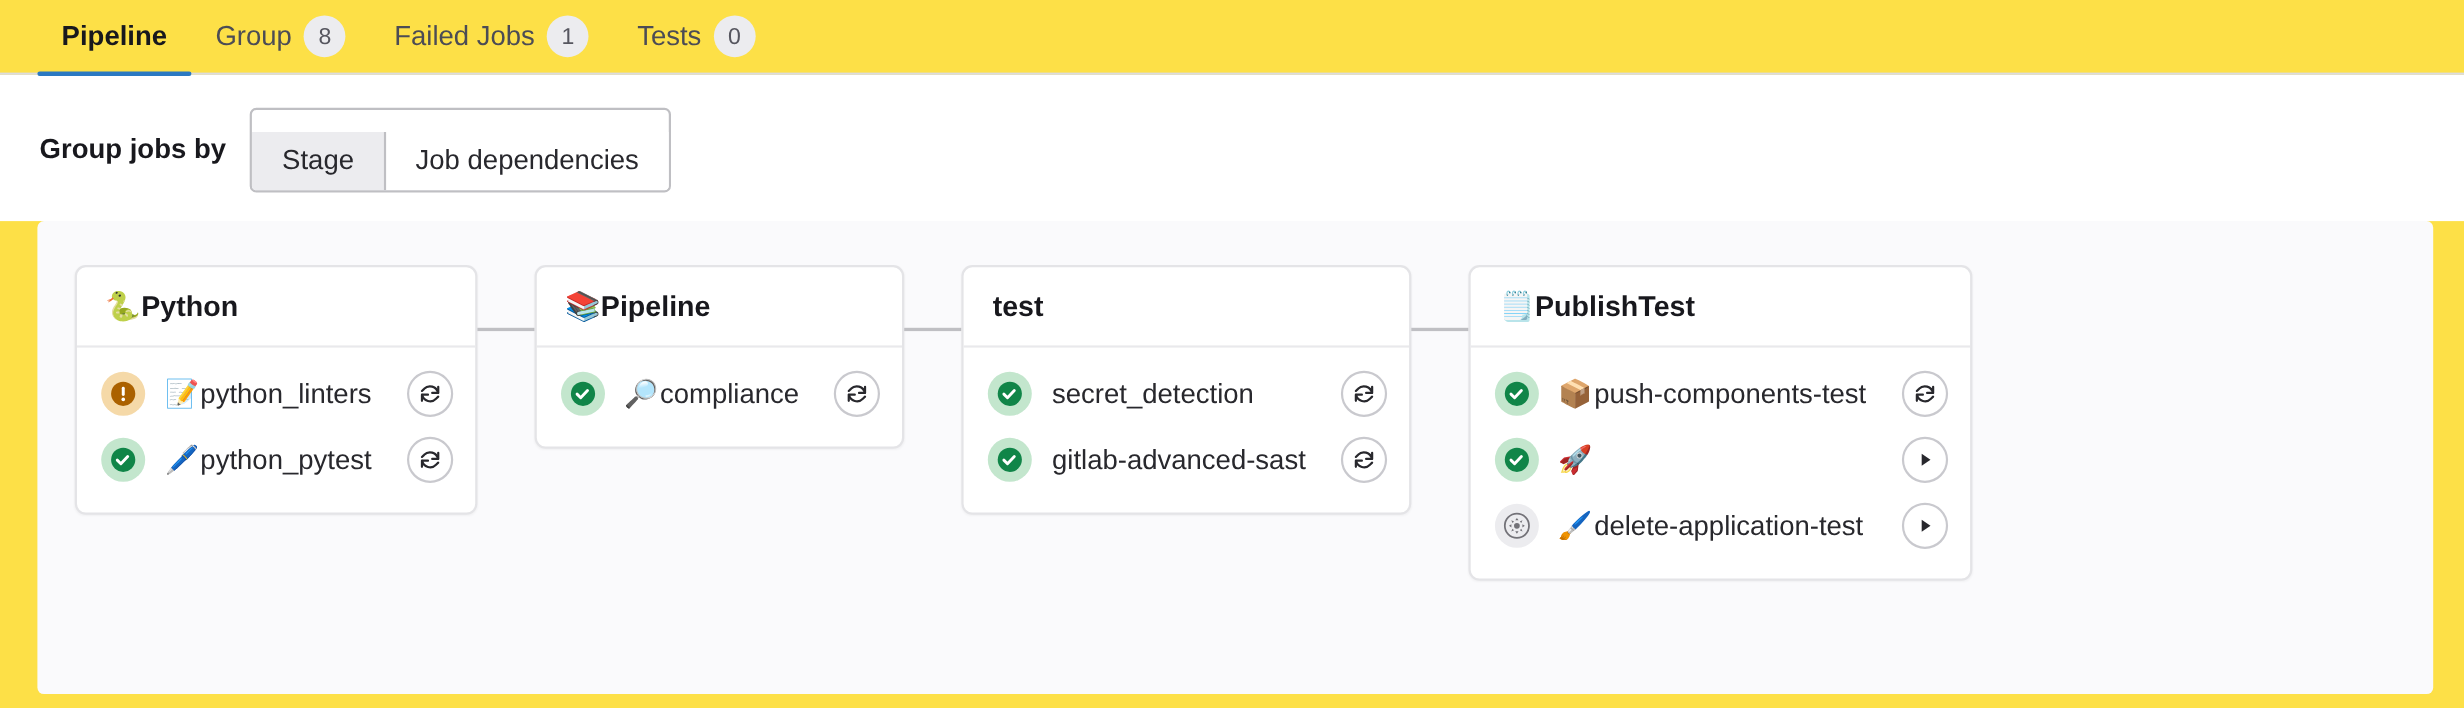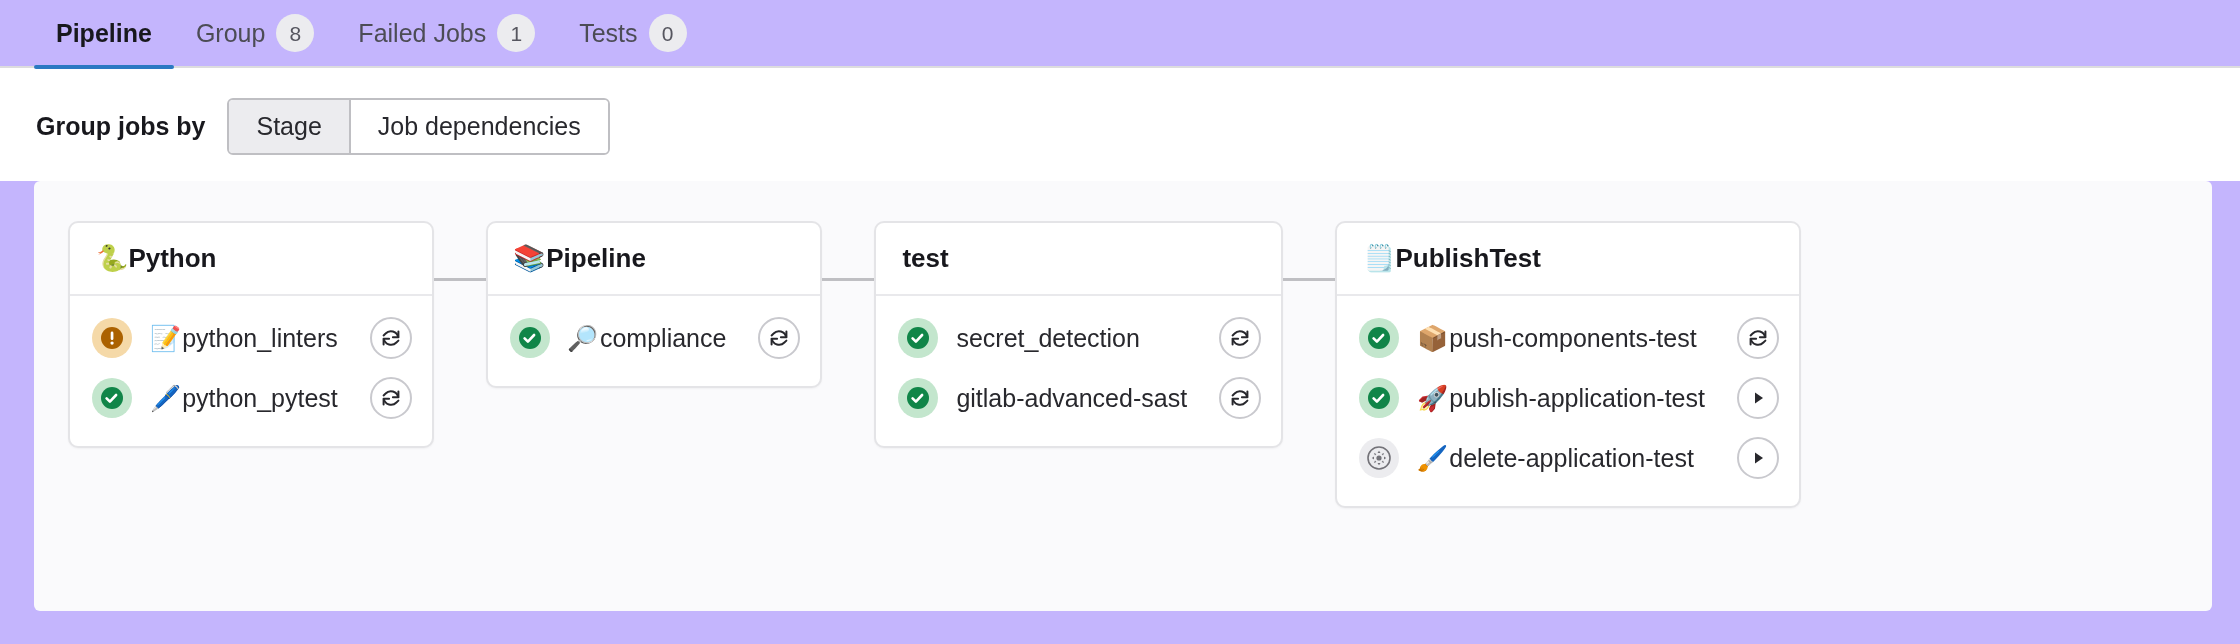--- a/index.html
+++ b/index.html
@@ -3,21 +3,21 @@
 <meta charset="utf-8">
 <style>
   * { box-sizing: border-box; }
   html, body {
     margin: 0; padding: 0;
     width: 2240px; height: 644px;
     background: #ffffff;
     font-family: "Liberation Sans", sans-serif;
     -webkit-font-smoothing: antialiased;
   }
-  .page { position: relative; width: 2240px; height: 644px; background:#c4b5fd; overflow:hidden; }
+  .page { position: relative; width: 2240px; height: 644px; background:#fde047; overflow:hidden; }
 
   
   .tabbar {
     position: relative;
     height: 68px;
     padding: 0 0 0 34px;
     display: flex;
     align-items: center;
     gap: 0;
     border-bottom: 2px solid #dcdcde;
@@ -79,20 +79,21 @@
     border: 2px solid #bfbfc3;
   }
   .seg {
     font-size: 25px;
     color: #28282d;
     padding: 12px 27px;
     background: #ffffff;
     cursor: pointer;
     border-left: 2px solid #bfbfc3;
     white-space: nowrap;
+    margin-top: 20px;
   }
   .seg:first-child { border-left: none; }
   .seg.active { background: #ececef; }
 
   
   .graph {
     position: relative;
     margin: 0 28px 0 34px;
     background: #fafafc;
     border-radius: 6px;
@@ -368,21 +369,20 @@
               </div>
               <div class="job">
                 <span class="status" style="background:#c3e6cd">
                   <svg width="28" height="28" viewBox="0 0 28 28">
                     <circle cx="14" cy="14" r="11" fill="#108548"></circle>
                     <path d="M8.6 14.3l3.3 3.3 6.2-6.6" fill="none" stroke="#ffffff" stroke-width="2.6" stroke-linecap="round" stroke-linejoin="round"></path>
                   </svg>
                 </span>
                 <span class="job-name">
                   <span class="emoji">🚀</span>
-                  <span>publish-application-test</span>
                 </span>
                 <span class="action">
                   <svg width="22" height="22" viewBox="0 0 22 22">
                     <path d="M8 5.6l8 5.4-8 5.4z" fill="#28282d"></path>
                   </svg>
                 </span>
               </div>
               <div class="job">
                 <span class="status" style="background:#ececef">
                   <svg width="28" height="28" viewBox="0 0 28 28">

